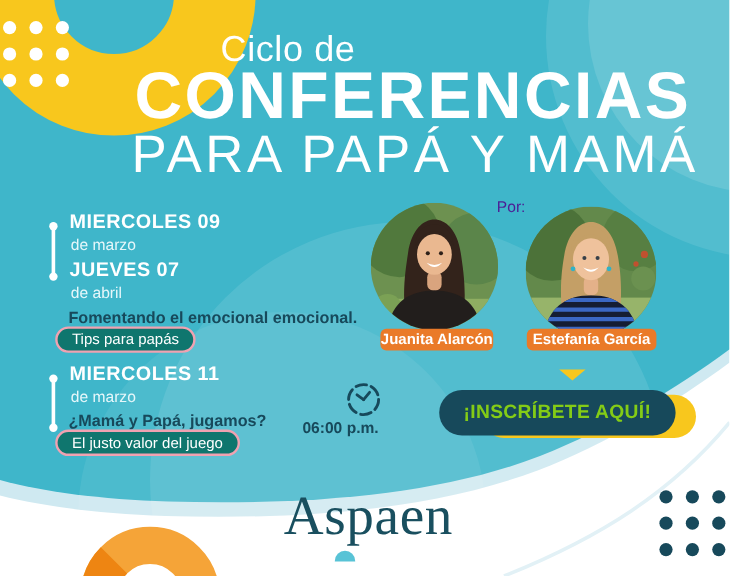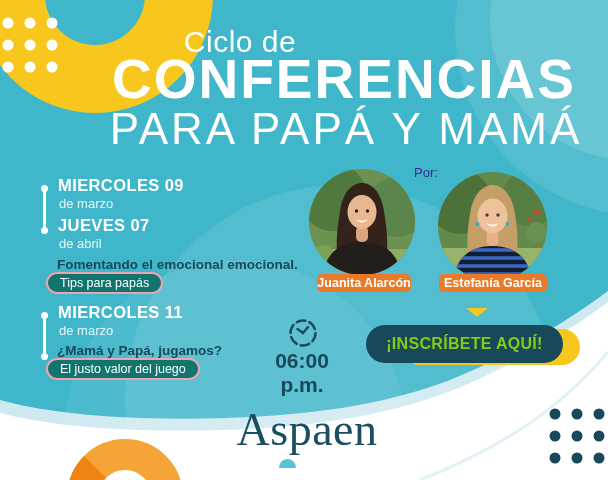--- a/index.html
+++ b/index.html
@@ -34,21 +34,21 @@
   .photo{border-radius:50%;overflow:hidden;}
   #photo1{left:309px;top:169px;width:106px;height:106px;}
   #photo2{left:438px;top:172px;width:109px;height:109px;}
   .badge{background:#ea7a28;border-radius:5px;color:#fff;font-size:12.5px;font-weight:700;
          text-align:center;line-height:18px;height:18px;}
   #badge1{left:317px;top:274px;width:94px;}
   #badge2{left:439px;top:274px;width:108px;}
 
   
   #clock{left:286px;top:316px;}
-  .time{left:252px;top:349px;width:100px;text-align:center;color:#17495b;font-size:21px;font-weight:800;}
+  .time{left:252px;top:349px;width:100px;text-align:left;color:#17495b;font-size:13px;font-weight:800;}
   .tri{left:466px;top:308px;width:0;height:0;border-left:11px solid transparent;
        border-right:11px solid transparent;border-top:9px solid #f8c71d;}
   .cta-back{left:402px;top:329px;width:178px;height:36px;border-radius:18px;background:#f8c71d;}
   .cta{left:366px;top:325px;width:197px;height:38px;border-radius:19px;background:#17495b;
        color:#84cc16;font-size:16px;font-weight:800;letter-spacing:.3px;display:flex;
        align-items:center;justify-content:center;cursor:pointer;border:none;}
 
   
   .brand{left:157px;top:403px;width:300px;text-align:center;color:#194f5f;
          font-family:"Liberation Serif",serif;font-size:46px;font-weight:500;letter-spacing:.5px;}

